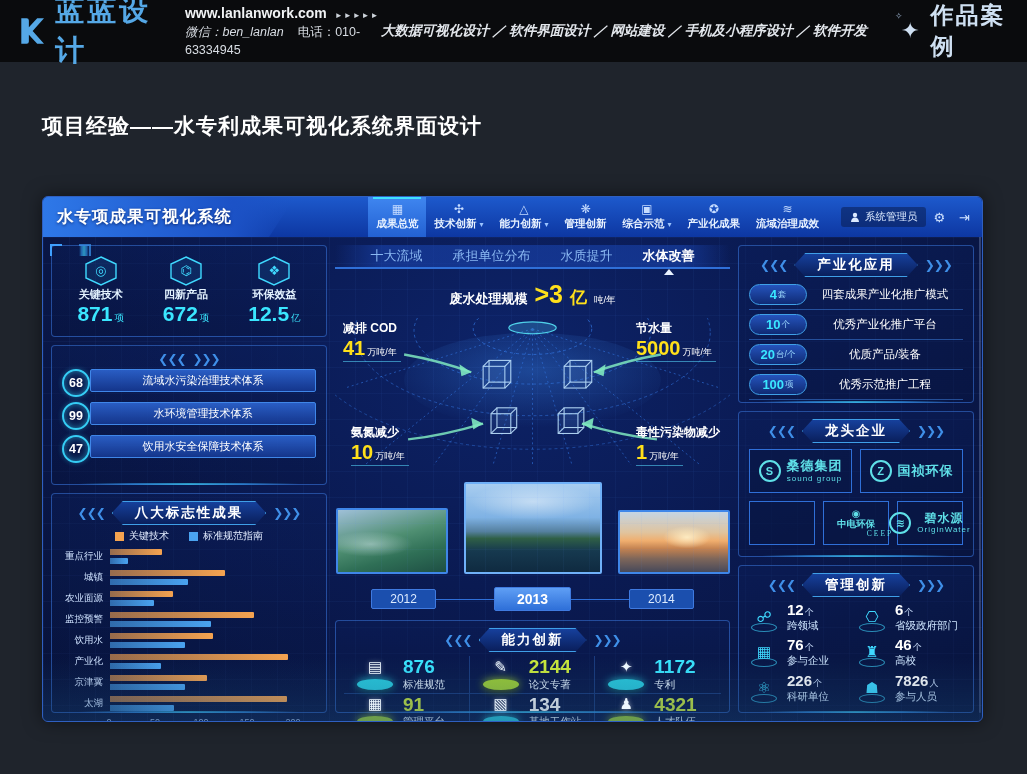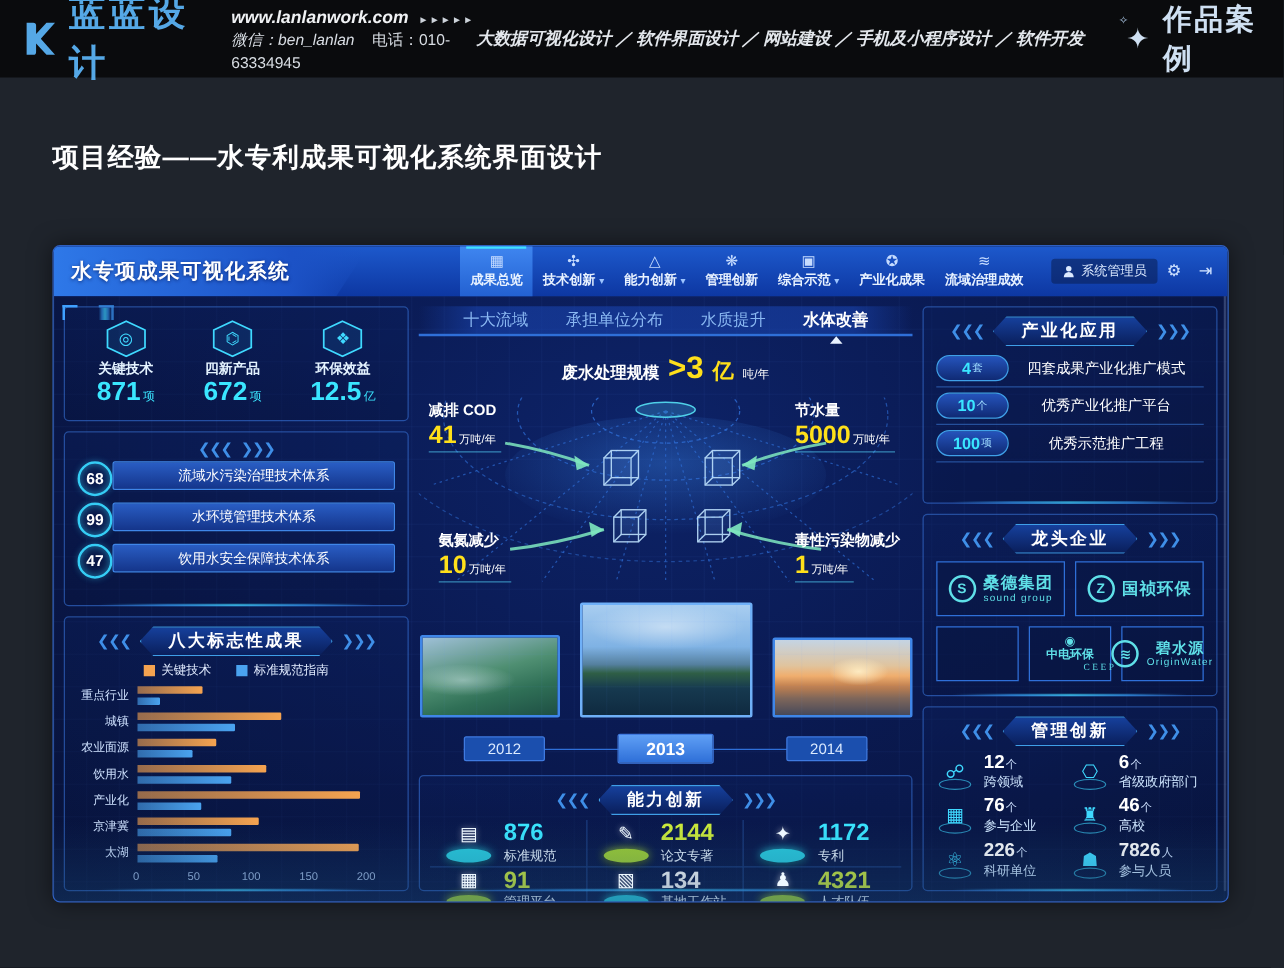--- a/index.html
+++ b/index.html
@@ -4,21 +4,21 @@
 <style>
   html,body{margin:0;padding:0;background:#14171c;}
   *{box-sizing:border-box;font-family:"Liberation Sans","DejaVu Sans",sans-serif;}
   #stage{position:relative;width:1027px;height:774px;background:#1f242c;overflow:hidden;}
 
   
   .topbar{position:absolute;top:0;left:0;width:100%;height:62px;background:#0a0b0d;display:flex;align-items:center;padding:0 16px;}
   .logo-wrap{display:flex;align-items:center;gap:9px;}
   .logo-text{color:#55a8e6;font-size:29px;font-weight:bold;letter-spacing:3px;}
   .contact{margin-left:22px;line-height:1.45;}
-  .site-row{color:#f0f2f4;font-size:14px;font-weight:bold;font-style:italic;}
+  .site-row{color:#f0f2f4;font-size:14px;font-weight:bold;}
   .site-arrows{color:#cdd3da;font-size:8px;letter-spacing:1px;margin-left:8px;font-weight:normal;}
   .contact-row{color:#d8dde3;font-size:12.5px;}
   .contact-row b{font-weight:normal;margin-right:14px;font-style:italic;}
   .services{margin-left:auto;margin-right:34px;font-family:"Liberation Serif","DejaVu Serif",serif;font-style:italic;font-weight:bold;font-size:13.5px;color:#e3e7ec;white-space:nowrap;}
   .cases{display:flex;align-items:center;gap:9px;color:#cfe0f2;font-weight:bold;font-size:23px;letter-spacing:2px;cursor:pointer;}
   .star-ic{position:relative;color:#cfe0f2;font-size:22px;}
   .star-ic i{position:absolute;top:-7px;left:-6px;font-style:normal;font-size:9px;color:#9fb8d4;}
 
   
   .page-title{position:absolute;left:42px;top:112px;color:#fff;font-size:21px;font-weight:bold;letter-spacing:1px;}
@@ -362,20 +362,27 @@
                 <div class="bc-bars">
                   <div class="bc-bar" style="width: 115px; background: linear-gradient(90deg, rgba(245, 163, 80, 0.6), rgb(245, 163, 80));"></div>
                   <div class="bc-bar" style="width: 78.2px; background: linear-gradient(90deg, rgba(74, 163, 240, 0.6), rgb(74, 163, 240));"></div>
                 </div>
               </div>
               <div class="bc-row">
                 <span class="bc-label">农业面源</span>
                 <div class="bc-bars">
                   <div class="bc-bar" style="width: 62.56px; background: linear-gradient(90deg, rgba(245, 163, 80, 0.6), rgb(245, 163, 80));"></div>
                   <div class="bc-bar" style="width: 44.16px; background: linear-gradient(90deg, rgba(74, 163, 240, 0.6), rgb(74, 163, 240));"></div>
+                </div>
+              </div>
+              <div class="bc-row">
+                <span class="bc-label">监控预警</span>
+                <div class="bc-bars">
+                  <div class="bc-bar" style="width: 144.44px; background: linear-gradient(90deg, rgba(245, 163, 80, 0.6), rgb(245, 163, 80));"></div>
+                  <div class="bc-bar" style="width: 101.2px; background: linear-gradient(90deg, rgba(74, 163, 240, 0.6), rgb(74, 163, 240));"></div>
                 </div>
               </div>
               <div class="bc-row">
                 <span class="bc-label">饮用水</span>
                 <div class="bc-bars">
                   <div class="bc-bar" style="width: 103.04px; background: linear-gradient(90deg, rgba(245, 163, 80, 0.6), rgb(245, 163, 80));"></div>
                   <div class="bc-bar" style="width: 75.44px; background: linear-gradient(90deg, rgba(74, 163, 240, 0.6), rgb(74, 163, 240));"></div>
                 </div>
               </div>
               <div class="bc-row">
@@ -584,20 +591,27 @@
             </div>
             <div class="ind-row">
               <span class="badge">
                   <span>10</span>
                   <span class="bu">个</span>
                 </span>
               <span class="ind-txt">优秀产业化推广平台</span>
             </div>
             <div class="ind-row">
               <span class="badge">
+                  <span>20</span>
+                  <span class="bu">台/个</span>
+                </span>
+              <span class="ind-txt">优质产品/装备</span>
+            </div>
+            <div class="ind-row">
+              <span class="badge">
                   <span>100</span>
                   <span class="bu">项</span>
                 </span>
               <span class="ind-txt">优秀示范推广工程</span>
             </div>
           </div>
         </div>
 
         <div class="panel ent-panel">
           <div class="sec-title">

